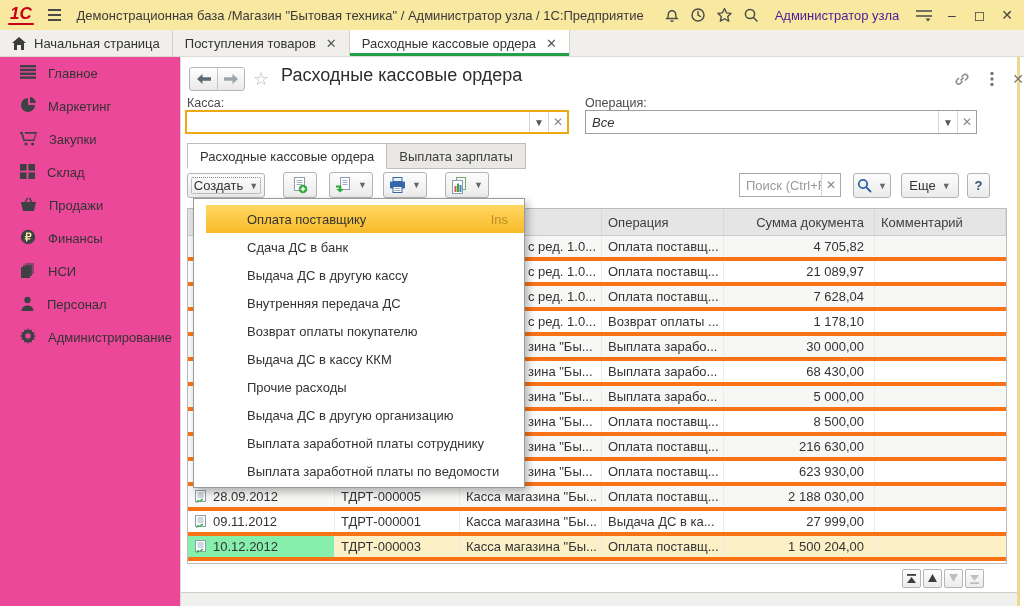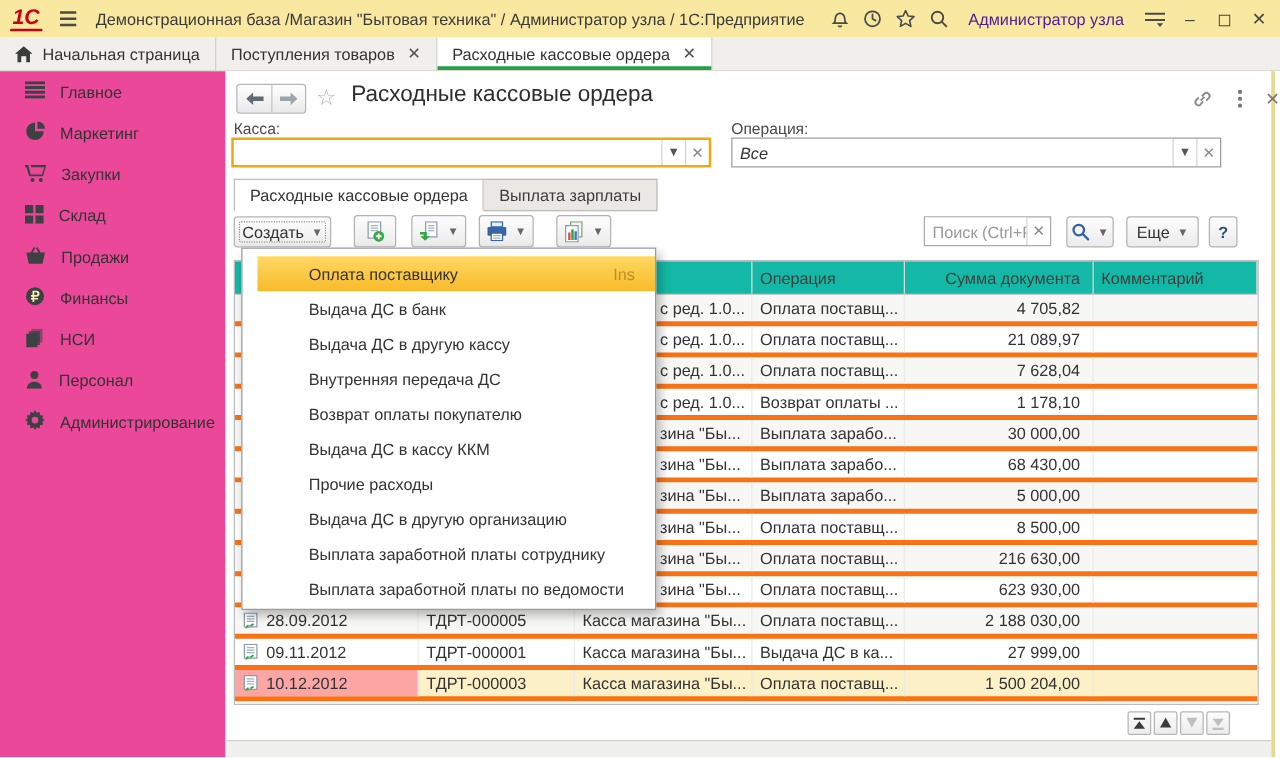--- a/index.html
+++ b/index.html
@@ -74,26 +74,26 @@
   .search { position:absolute; left:558px; top:116px; width:102px; height:24px; border:1px solid #ababab; display:flex; background:#fff; }
   .search input { flex:1; border:none; outline:none; min-width:0; padding-left:6px; font:inherit; color:#333; }
   .search input::placeholder { color:#9a9a9a; }
   .btn-mag { left:672px; top:116px; width:38px; }
   .btn-more { left:720px; top:116px; width:58px; }
   .btn-help { left:786px; top:116px; width:23px; color:#2f4f78; font-weight:bold; }
 
   
   .panel { position:absolute; left:6px; top:151px; width:820px; height:356px; border:1px solid #bcbcbc; background:#fff; overflow:hidden; }
   .trow { display:flex; width:100%; }
-  .thead { height:27px; background:#14b8a6; border-bottom:1px solid #c9c9c9; }
+  .thead { height:27px; background:#e5e5e5; border-bottom:1px solid #c9c9c9; }
   .thead .cell { color:#3f3f3f; display:flex; align-items:center; }
   .tbody .trow { height:25px; border-bottom:4px solid #f97316; cursor:pointer;justify-content:space-between; }
   .tbody .trow:nth-child(odd) { background:#f7f7f6; }
   .tbody .trow.selected { background:#fcf0c6; }
-  .tbody .trow.selected .cell.c1 { background:#fca5a5; }
+  .tbody .trow.selected .cell.c1 { background:#86efac; }
   .cell { padding:0 6px; display:flex; align-items:center; white-space:nowrap; overflow:hidden; border-right:1px solid #ebebe9; }
   .thead .cell { border-right:1px solid #d9d9d7; }
   .c1{width:147px;} .c2{width:125px;} .c3{width:142px;} .c4{width:122px;} .c5{width:151px; justify-content:flex-end; padding-right:10px;} .c6{flex:1; border-right:none;}
   .tbody .trow:nth-child(-n+10) .cell.c3 { padding-left:68px; }
   .doc-ico { margin-right:6px; flex:0 0 auto; }
 
   
   .tnav { position:absolute; top:512px; left:721px; display:flex; gap:2px; }
   .tnavbtn { width:19px; height:19px; border:1px solid #b5b5b5; border-radius:2px; background:linear-gradient(#fcfcfc,#ececec); display:flex; align-items:center; justify-content:center; cursor:pointer; }
   .tnavbtn.dis { cursor:default; }
@@ -751,21 +751,21 @@
           </svg>
       </span>
     </div>
 
     <div class="menu" id="cmenu">
         <div class="mitem hl">
     <span class="mlabel">Оплата поставщику</span>
     <span class="short">Ins</span>
   </div>
         <div class="mitem">
-    <span class="mlabel">Выдача ДС в банк</span>
+    <span class="mlabel">Сдача ДС в банк</span>
     <span class="short"></span>
   </div>
         <div class="mitem">
     <span class="mlabel">Выдача ДС в другую кассу</span>
     <span class="short"></span>
   </div>
         <div class="mitem">
     <span class="mlabel">Внутренняя передача ДС</span>
     <span class="short"></span>
   </div>

